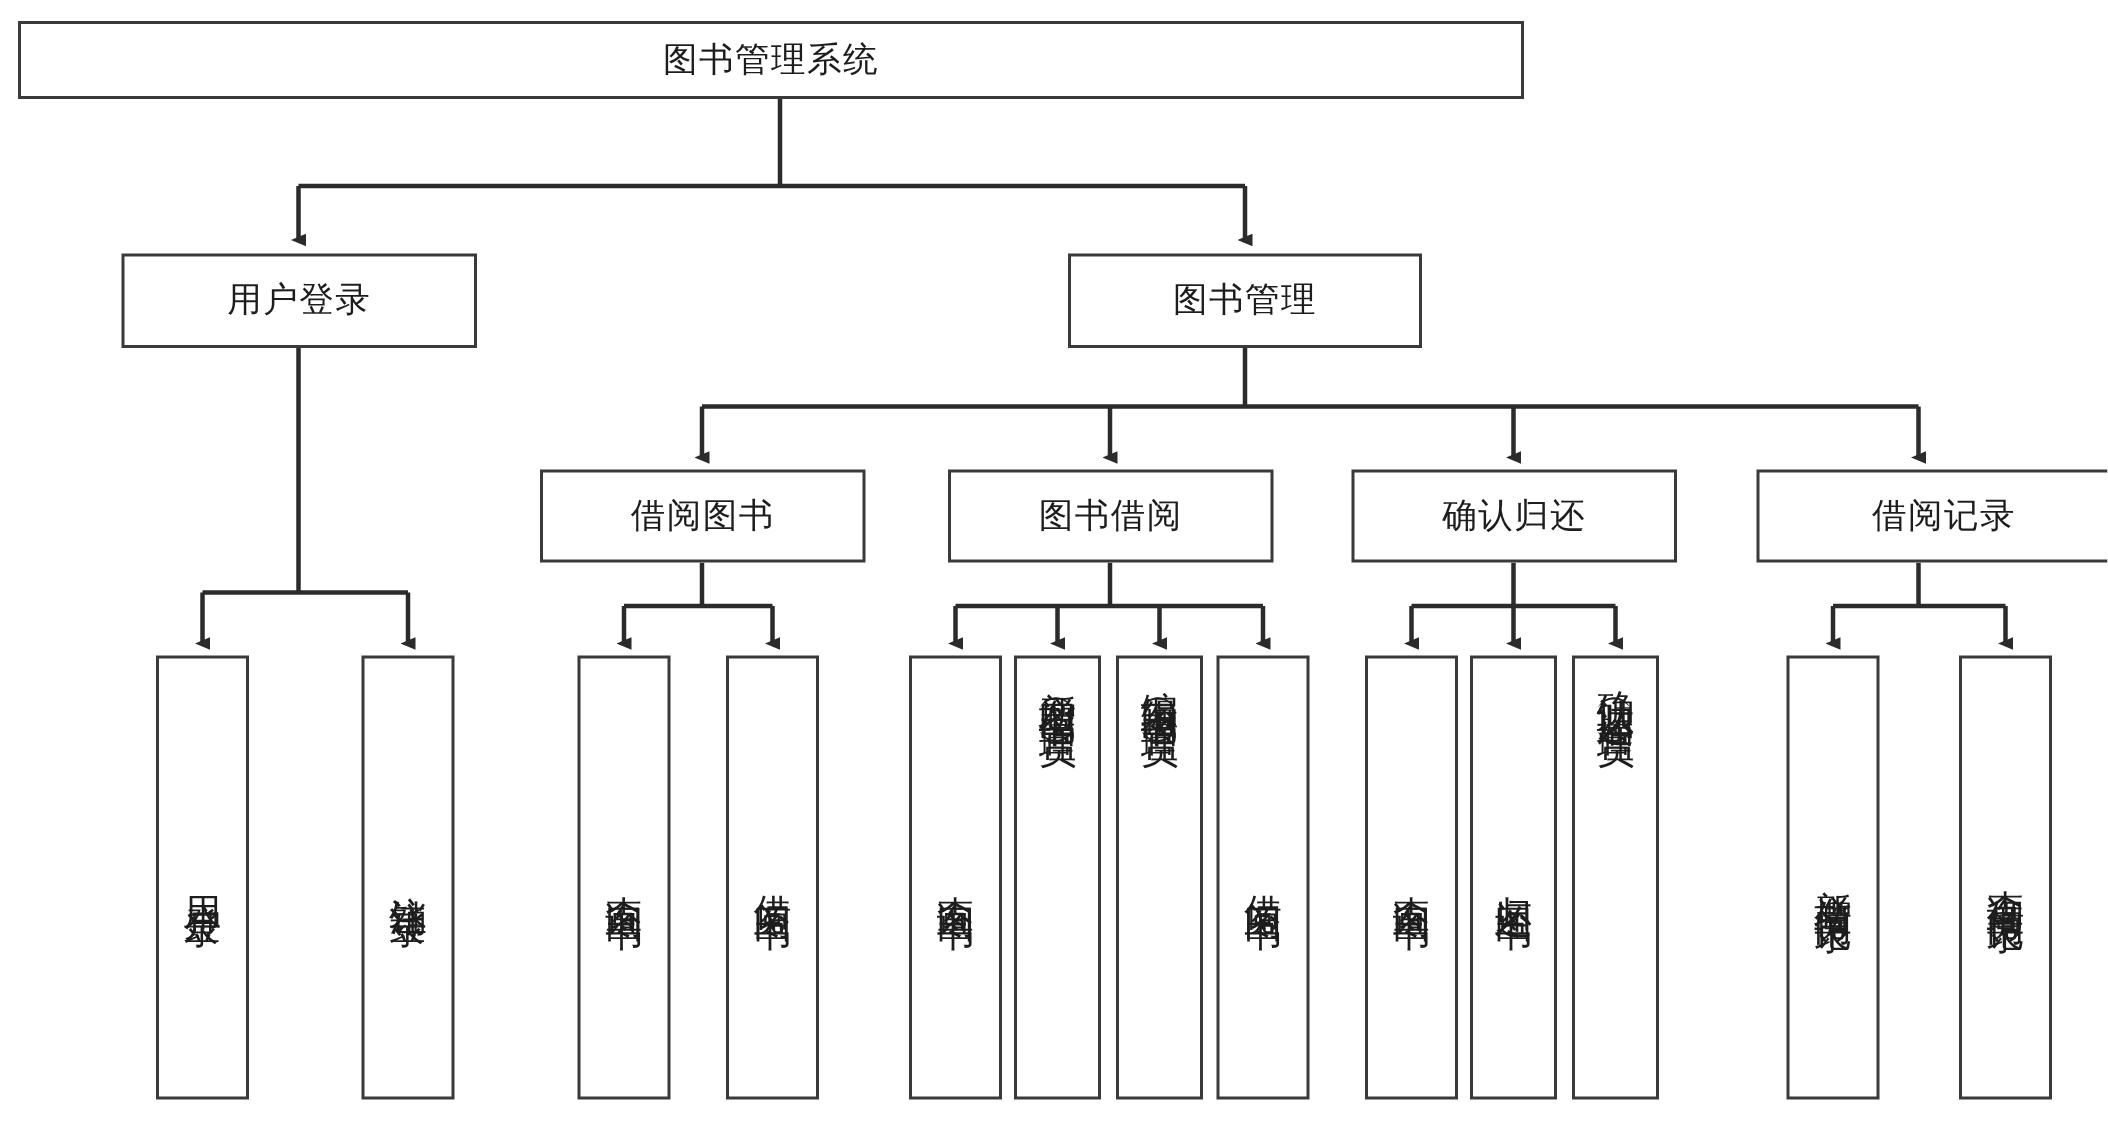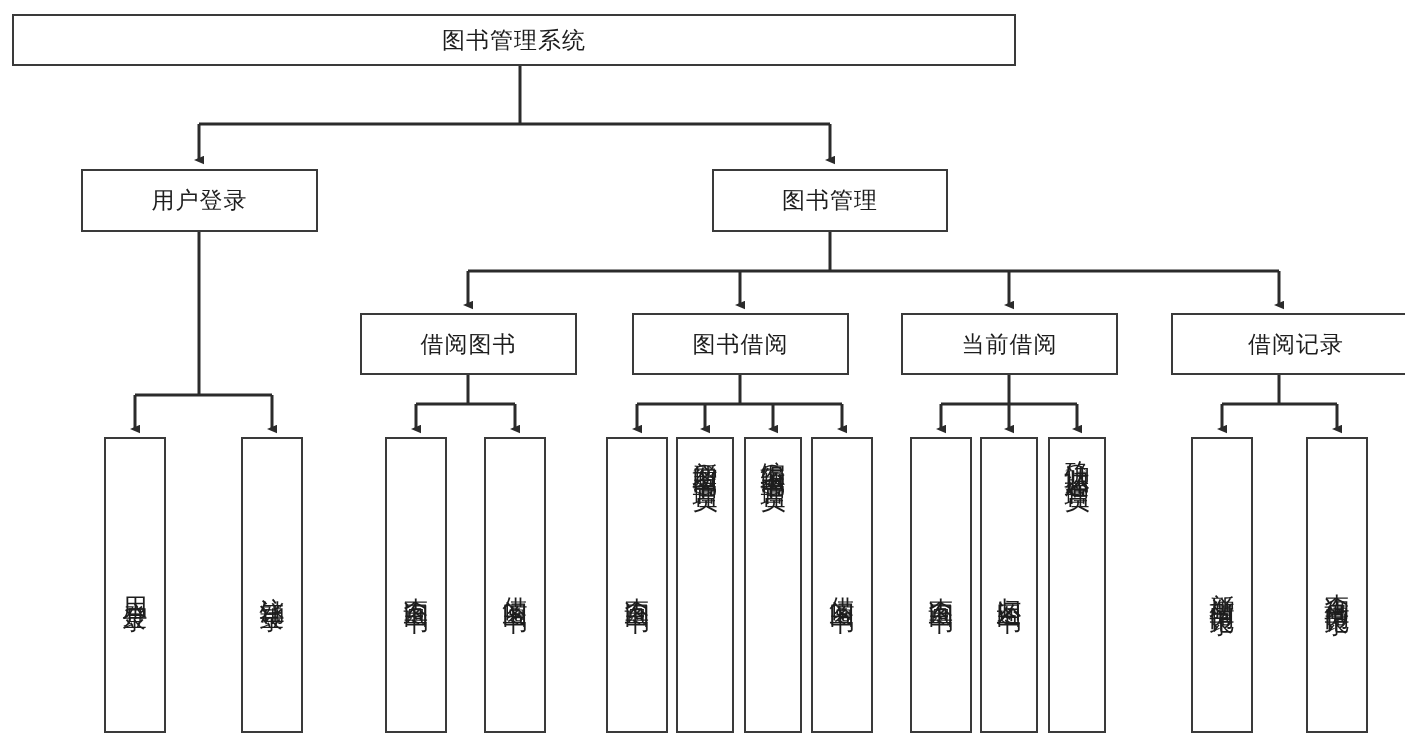--- a/index.html
+++ b/index.html
@@ -161,21 +161,21 @@
 
   <div class="node-box" style="left:360px; top:313px; width:217px; height:62px;">
     <span class="node-label">借阅图书</span>
   </div>
 
   <div class="node-box" style="left:632px; top:313px; width:217px; height:62px;">
     <span class="node-label">图书借阅</span>
   </div>
 
   <div class="node-box" style="left:901px; top:313px; width:217px; height:62px;">
-    <span class="node-label">当前借阅</span>
+    <span class="node-label">确认归还</span>
   </div>
 
   <div class="node-box" style="left:1171px; top:313px; width:250px; height:62px;">
     <span class="node-label">借阅记录</span>
   </div>
 
   <div class="leaf-box center-v" style="left:104px; top:437px; width:62px; height:296px;">
     <span class="leaf-label">用户登录</span>
   </div>
 

